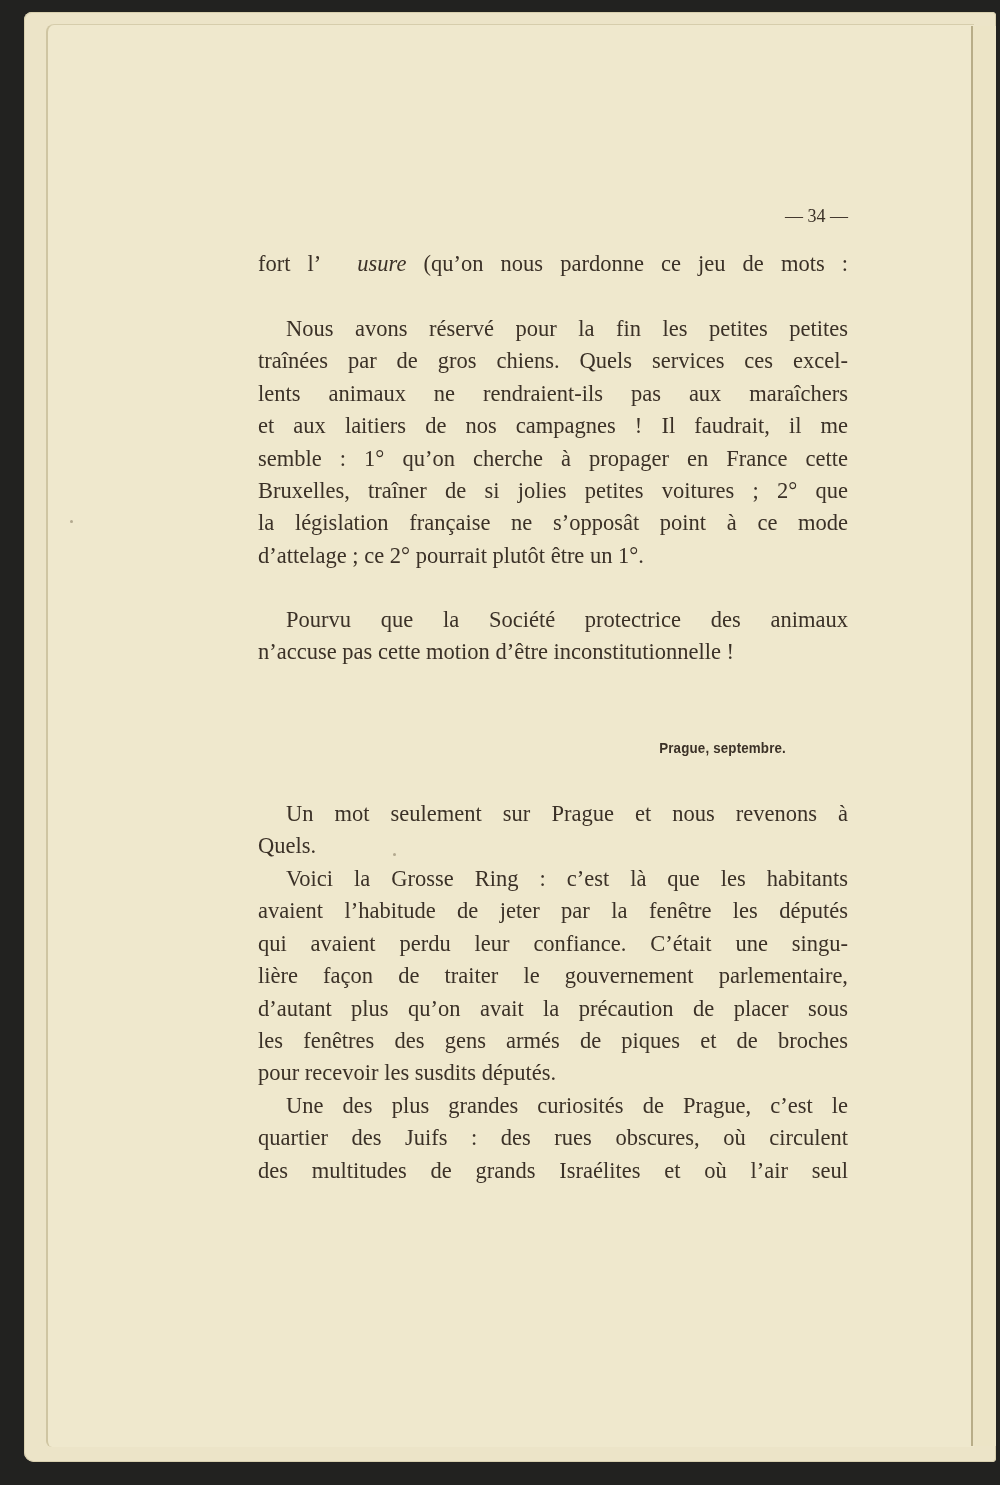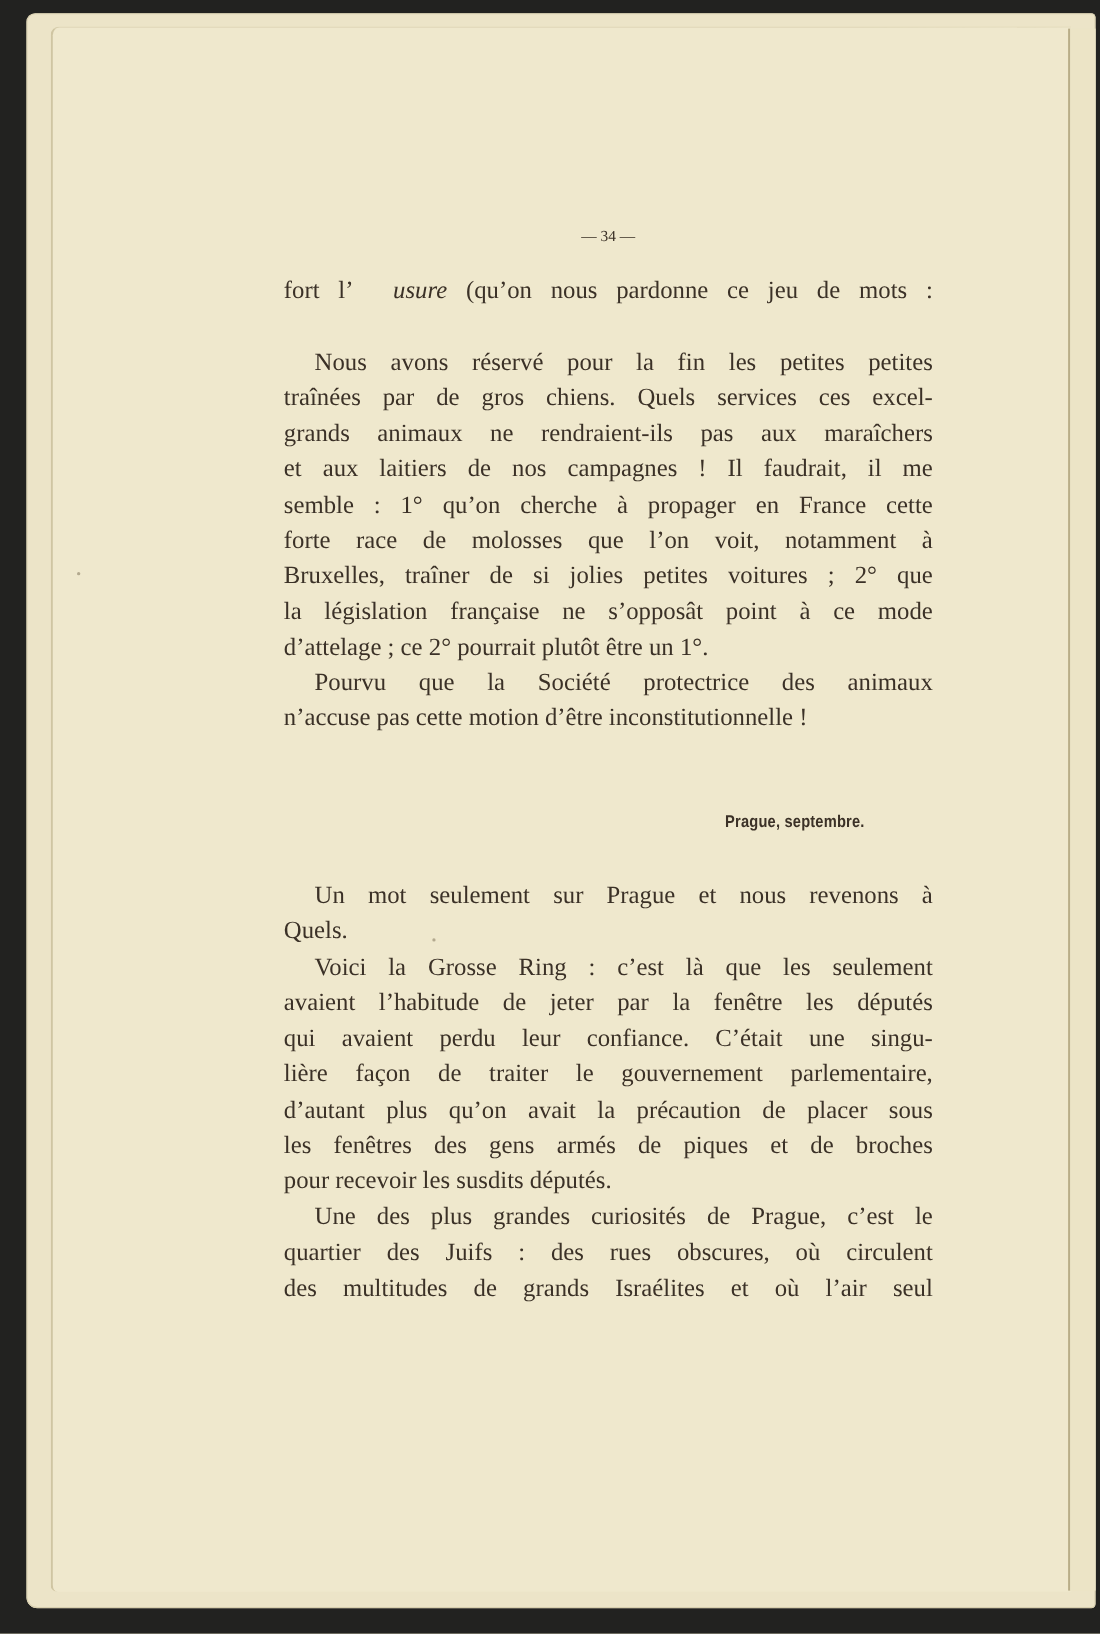--- a/index.html
+++ b/index.html
@@ -64,22 +64,22 @@
       color: #3b3127;
       font-family: "Liberation Serif", "DejaVu Serif", serif;
       font-size: 22.5px;
       line-height: 32.4px;
     }
     .page-number {
       position: absolute;
       left: 0;
       width: 590px;
       top: 0;
-      text-align: center;
-      font-size: 14px;
+      text-align: right;
+      font-size: 18px;
       line-height: 40px;
     }
     .line {
       display: block;
       white-space: nowrap;
       text-align: justify;
       text-align-last: justify;
       height: 32.4px;
     }
     .line.last { text-align-last: left; }
@@ -123,43 +123,42 @@
 <div class="text-block">
   <div class="page-number">— 34 —</div>
 
   <div class="section-block" style="top:52px;">
     <span class="line"><span>fort l’</span><em class="usure">usure</em><span> (qu’on nous pardonne ce jeu de mots :</span></span>
   </div>
 
   <div class="section-block" style="top:117px;">
     <span class="line indent">Nous avons réservé pour la fin les petites petites</span>
     <span class="line">traînées par de gros chiens. Quels services ces excel-</span>
-    <span class="line">grands animaux ne rendraient-ils pas aux maraîchers</span>
+    <span class="line">lents animaux ne rendraient-ils pas aux maraîchers</span>
     <span class="line">et aux laitiers de nos campagnes ! Il faudrait, il me</span>
     <span class="line">semble : 1° qu’on cherche à propager en France cette</span>
-    <span class="line">forte race de molosses que l’on voit, notamment à</span>
     <span class="line">Bruxelles, traîner de si jolies petites voitures ; 2° que</span>
     <span class="line">la législation française ne s’opposât point à ce mode</span>
     <span class="line last">d’attelage ; ce 2° pourrait plutôt être un 1°.</span>
   </div>
 
   <div class="section-block" style="top:408px;">
     <span class="line indent">Pourvu que la Société protectrice des animaux</span>
     <span class="line last">n’accuse pas cette motion d’être inconstitutionnelle !</span>
   </div>
 
   <div class="dateline">Prague, septembre.</div>
 
   <div class="section-block" style="top:602px;">
     <span class="line indent">Un mot seulement sur Prague et nous revenons à</span>
     <span class="line last">Quels.</span>
   </div>
 
   <div class="section-block" style="top:667px;">
-    <span class="line indent">Voici la Grosse Ring : c’est là que les seulement</span>
+    <span class="line indent">Voici la Grosse Ring : c’est là que les habitants</span>
     <span class="line">avaient l’habitude de jeter par la fenêtre les députés</span>
     <span class="line">qui avaient perdu leur confiance. C’était une singu-</span>
     <span class="line">lière façon de traiter le gouvernement parlementaire,</span>
     <span class="line">d’autant plus qu’on avait la précaution de placer sous</span>
     <span class="line">les fenêtres des gens armés de piques et de broches</span>
     <span class="line last">pour recevoir les susdits députés.</span>
   </div>
 
   <div class="section-block" style="top:894px;">
     <span class="line indent">Une des plus grandes curiosités de Prague, c’est le</span>

